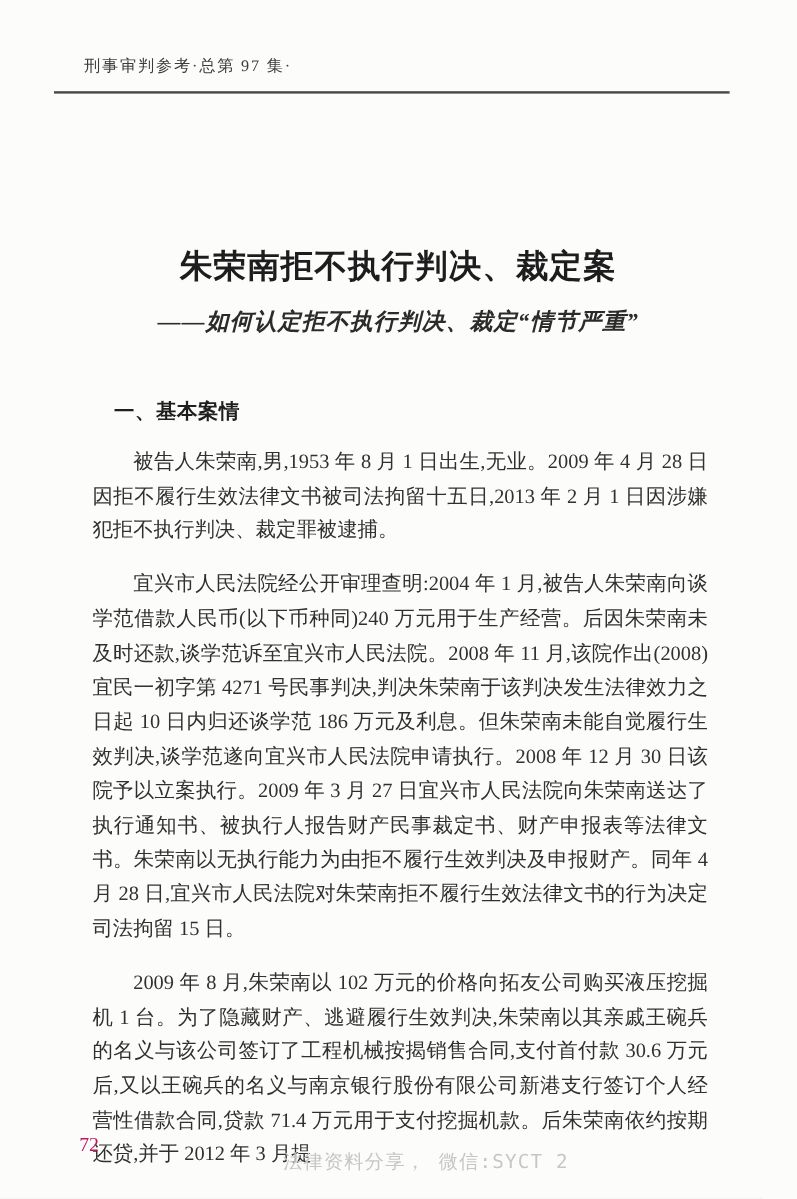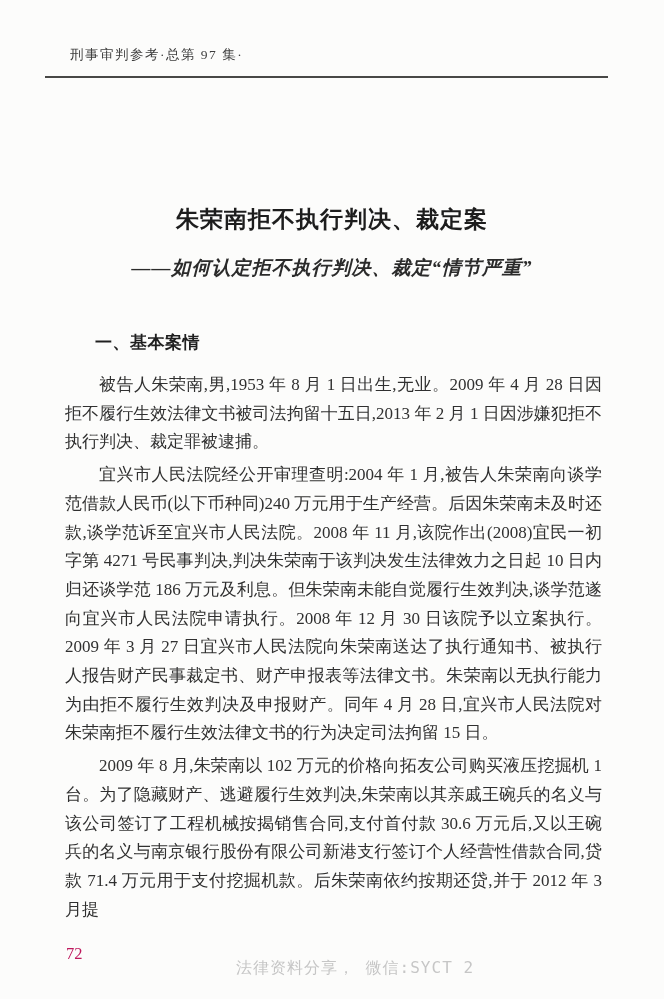--- a/index.html
+++ b/index.html
@@ -44,21 +44,21 @@
     color: #2a2a2a;
     font-family: "DejaVu Sans", "Liberation Sans", sans-serif;
   }
   .title {
     position: absolute;
     left: 0;
     top: 204px;
     width: 100%;
     margin: 0;
     text-align: center;
-    font-size: 23px;
+    font-size: 27px;
     font-weight: bold;
     letter-spacing: 1px;
     color: #1d1d1d;
     font-family: "DejaVu Sans", "Liberation Sans", sans-serif;
   }
   .subtitle {
     position: absolute;
     left: 0;
     top: 255px;
     width: 100%;
@@ -77,21 +77,21 @@
   }
   .section-heading {
     margin: 0 0 17px 34px;
     font-size: 17px;
     font-weight: bold;
     color: #1f1f1f;
     font-family: Liberation Serif, serif;
     letter-spacing: 0.5px;
   }
   .para {
-    margin: 4px;
+    margin: 16px;
     font-size: 17px;
     line-height: 28.7px;
     text-align: justify;
     text-indent: 2em;
     color: #303030;
   }
   .page-number {
     position: absolute;
     left: 66px;
     top: 944px;

